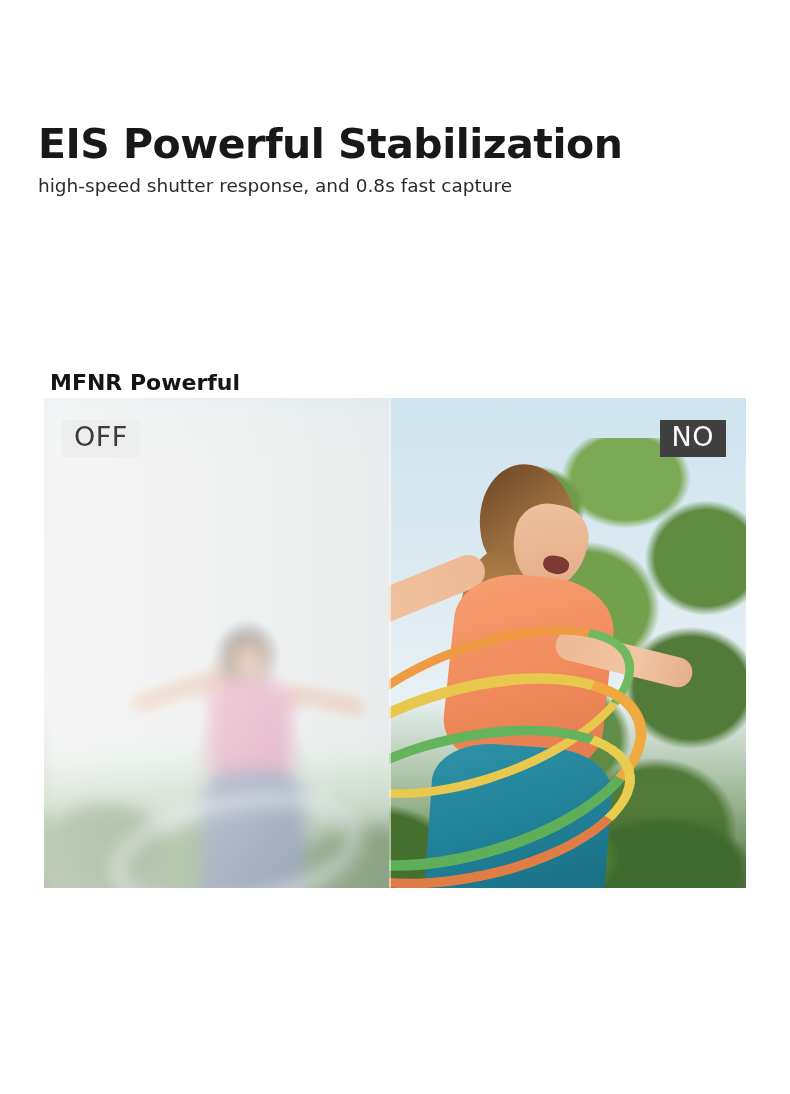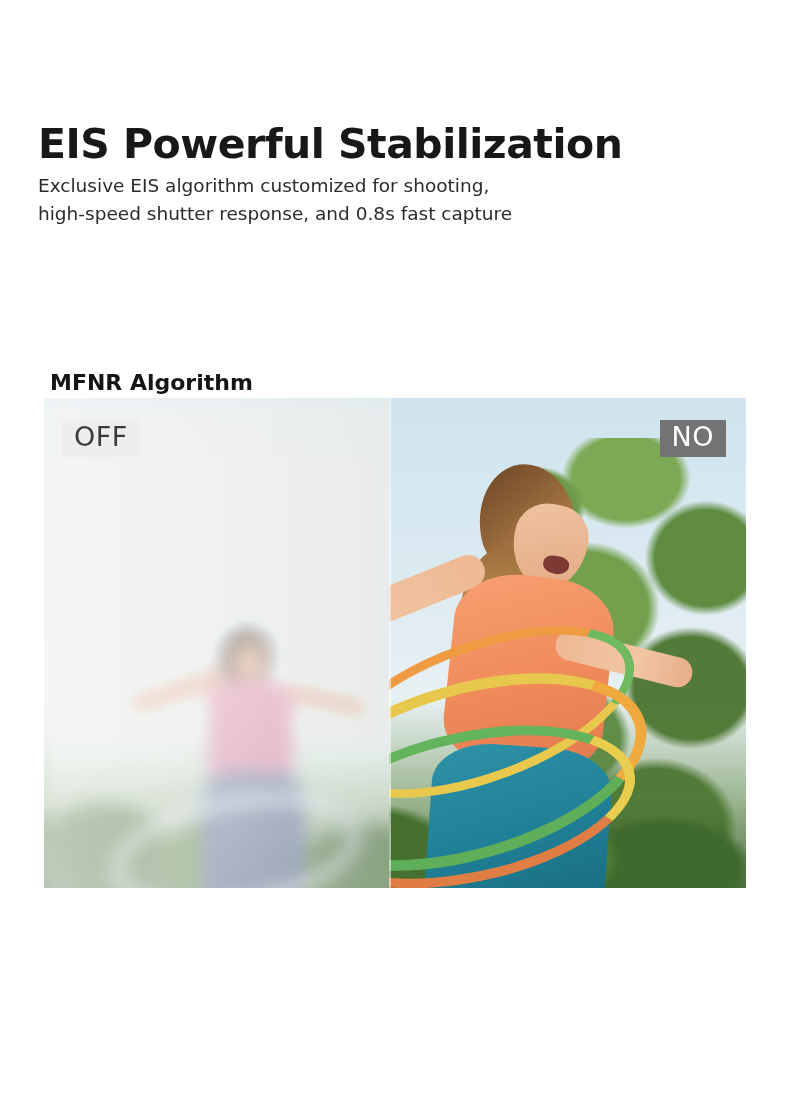--- a/index.html
+++ b/index.html
@@ -304,37 +304,36 @@
     padding: 2px 12px 5px 12px;
     line-height: 1.1;
   }
   .badge-off {
     left: 18px; top: 22px;
     background: rgba(236,238,238,0.88);
     color: #3b3b3b;
   }
   .badge-no {
     right: 20px; top: 22px;
-    background: #737373;
+    background: #404040;
     color: #ffffff;
   }
 </style>
 </head>
 <body>
 
 <div class="page">
 
   <h1 class="headline">EIS Powerful Stabilization</h1>
 
   <div class="subcopy">
-    <span class="line">Exclusive EIS algorithm customized for shooting,</span>
     <span class="line">high-speed shutter response, and 0.8s fast capture</span>
   </div>
 
-  <h2 class="section-title">MFNR Algorithm</h2>
+  <h2 class="section-title">MFNR Powerful</h2>
 
   <div class="media">
 
     <div class="scene">
       <div class="sky"></div>
       <div class="tree-right"></div>
       <div class="shrubs"></div>
 
       <div class="subject">
         <div class="hair"></div>

